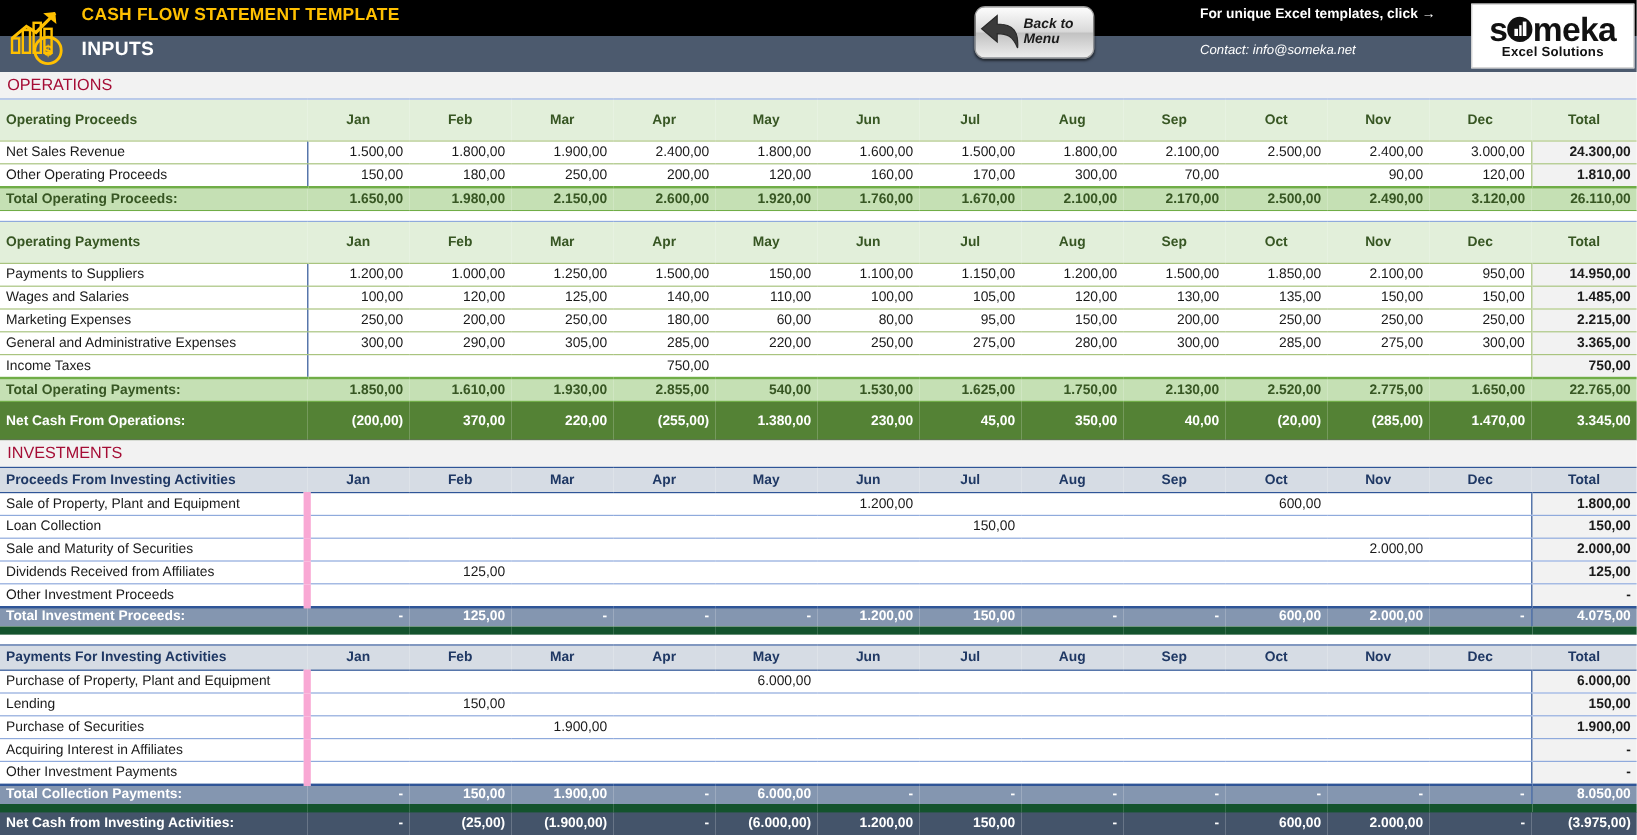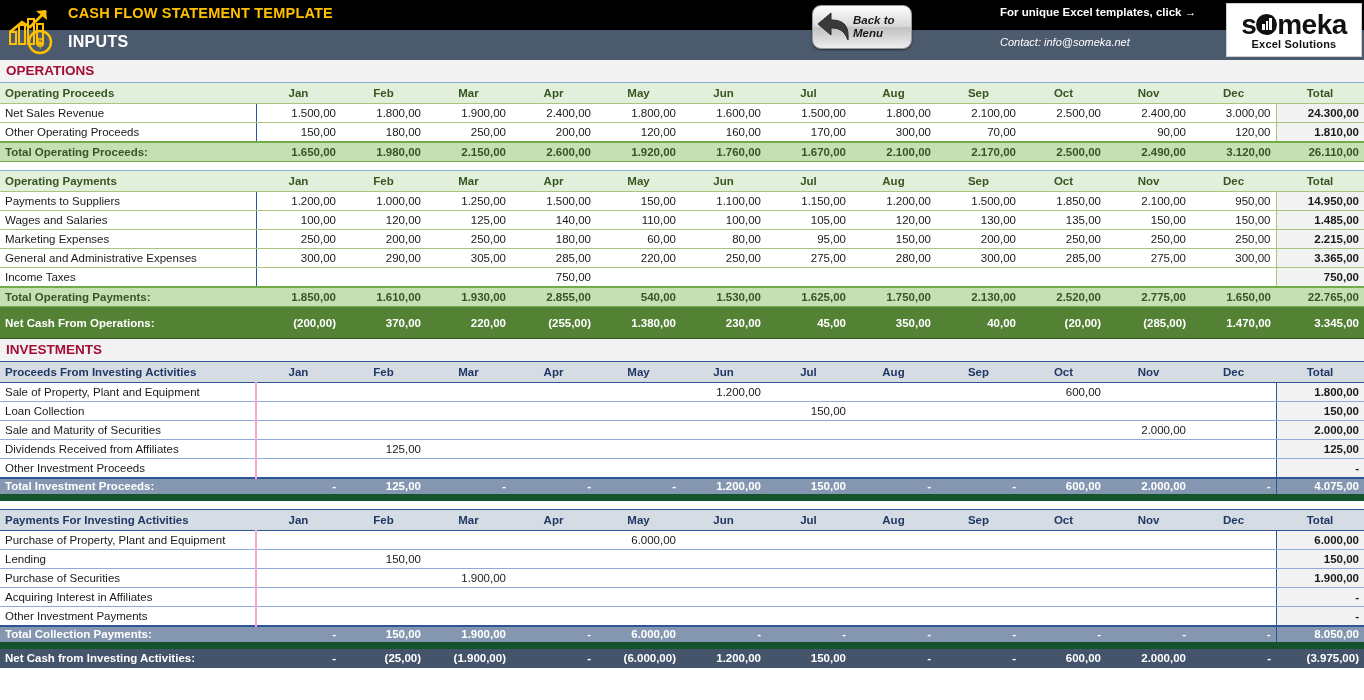--- a/index.html
+++ b/index.html
@@ -99,21 +99,21 @@
   }
   .someka-sub {
     font-size: 11px; font-weight: bold; color: #111111;
     letter-spacing: 0.2px; line-height: 12px; margin-top: -1px;
   }
 
   
   #sheet { position: relative; width: 1364px; background: #ffffff; }
   .section-title {
     height: 22px;
-    font-size: 13.5px; font-weight: bold;
+    font-size: 13.5px; font-weight: normal;
     color: #a50d35;
     padding: 3px 0 0 6px;
     background: #f2f2f2;
   }
   table.grid {
     border-collapse: collapse;
     table-layout: fixed;
     width: 1364px;
     font-size: 11.5px;
     color: #1a1a1a;
@@ -123,21 +123,21 @@
   .num { text-align: right; }
 
   
   col.c-label { width: 256px; }
   col.c-mon   { width: 85px; }
   col.c-tot   { width: 88px; }
 
   
   tr.g-head td {
     background: #e2efda; color: #375623;
-    font-weight: bold; height: 21px;
+    font-weight: bold; height: 35px;
     border-top: 1px solid #8faadc;
     border-bottom: 1px solid #a9c47f;
   }
   tr.g-head td.lbl { color: #375623; }
   tr.g-head td.mon { text-align: center; color: #375623; }
   tr.g-head td.tot { text-align: center; color: #375623; }
 
   tr.g-row td {
     background: #ffffff;
     border-bottom: 1px solid #a9c47f;
@@ -169,21 +169,21 @@
     font-weight: bold; height: 21px;
     border-top: 1px solid #2f5597;
     border-bottom: 1px solid #2f5597;
   }
   tr.b-head td.mon, tr.b-head td.tot { text-align: center; }
 
   tr.b-row td {
     background: #ffffff;
     border-bottom: 1px solid #8faadc;
   }
-  tr.b-row td.lbl { border-right: 2px solid #f9a8d4; }
+  tr.b-row td.lbl { border-right: 6px solid #f9a8d4; }
   tr.b-row td.tot {
     background: #f2f2f2; font-weight: bold;
     border-left: 1px solid #2f5597;
   }
   tr.b-total td {
     background: #8496b0; color: #ffffff;
     font-weight: bold; height: 20px;
     border-top: 2px solid #2f5597;
     border-bottom: 7px solid #14532d;
   }

